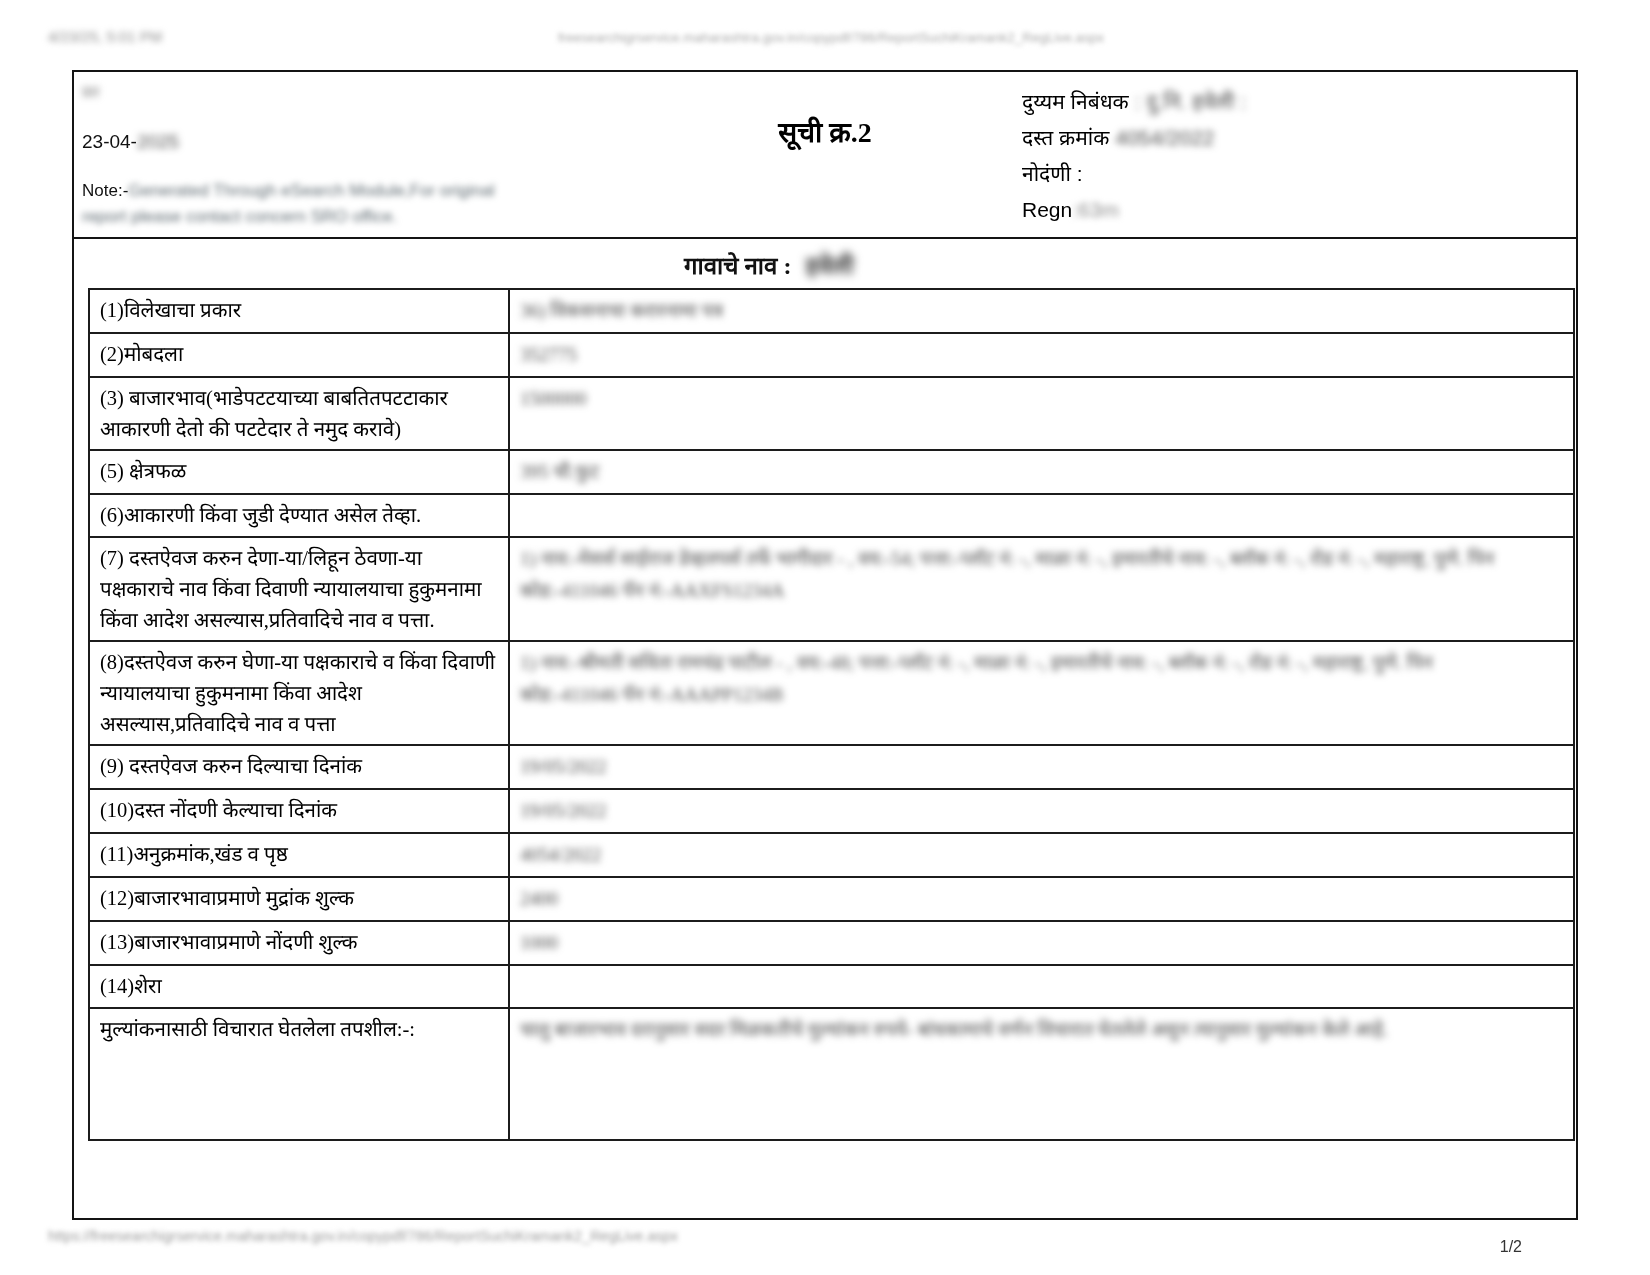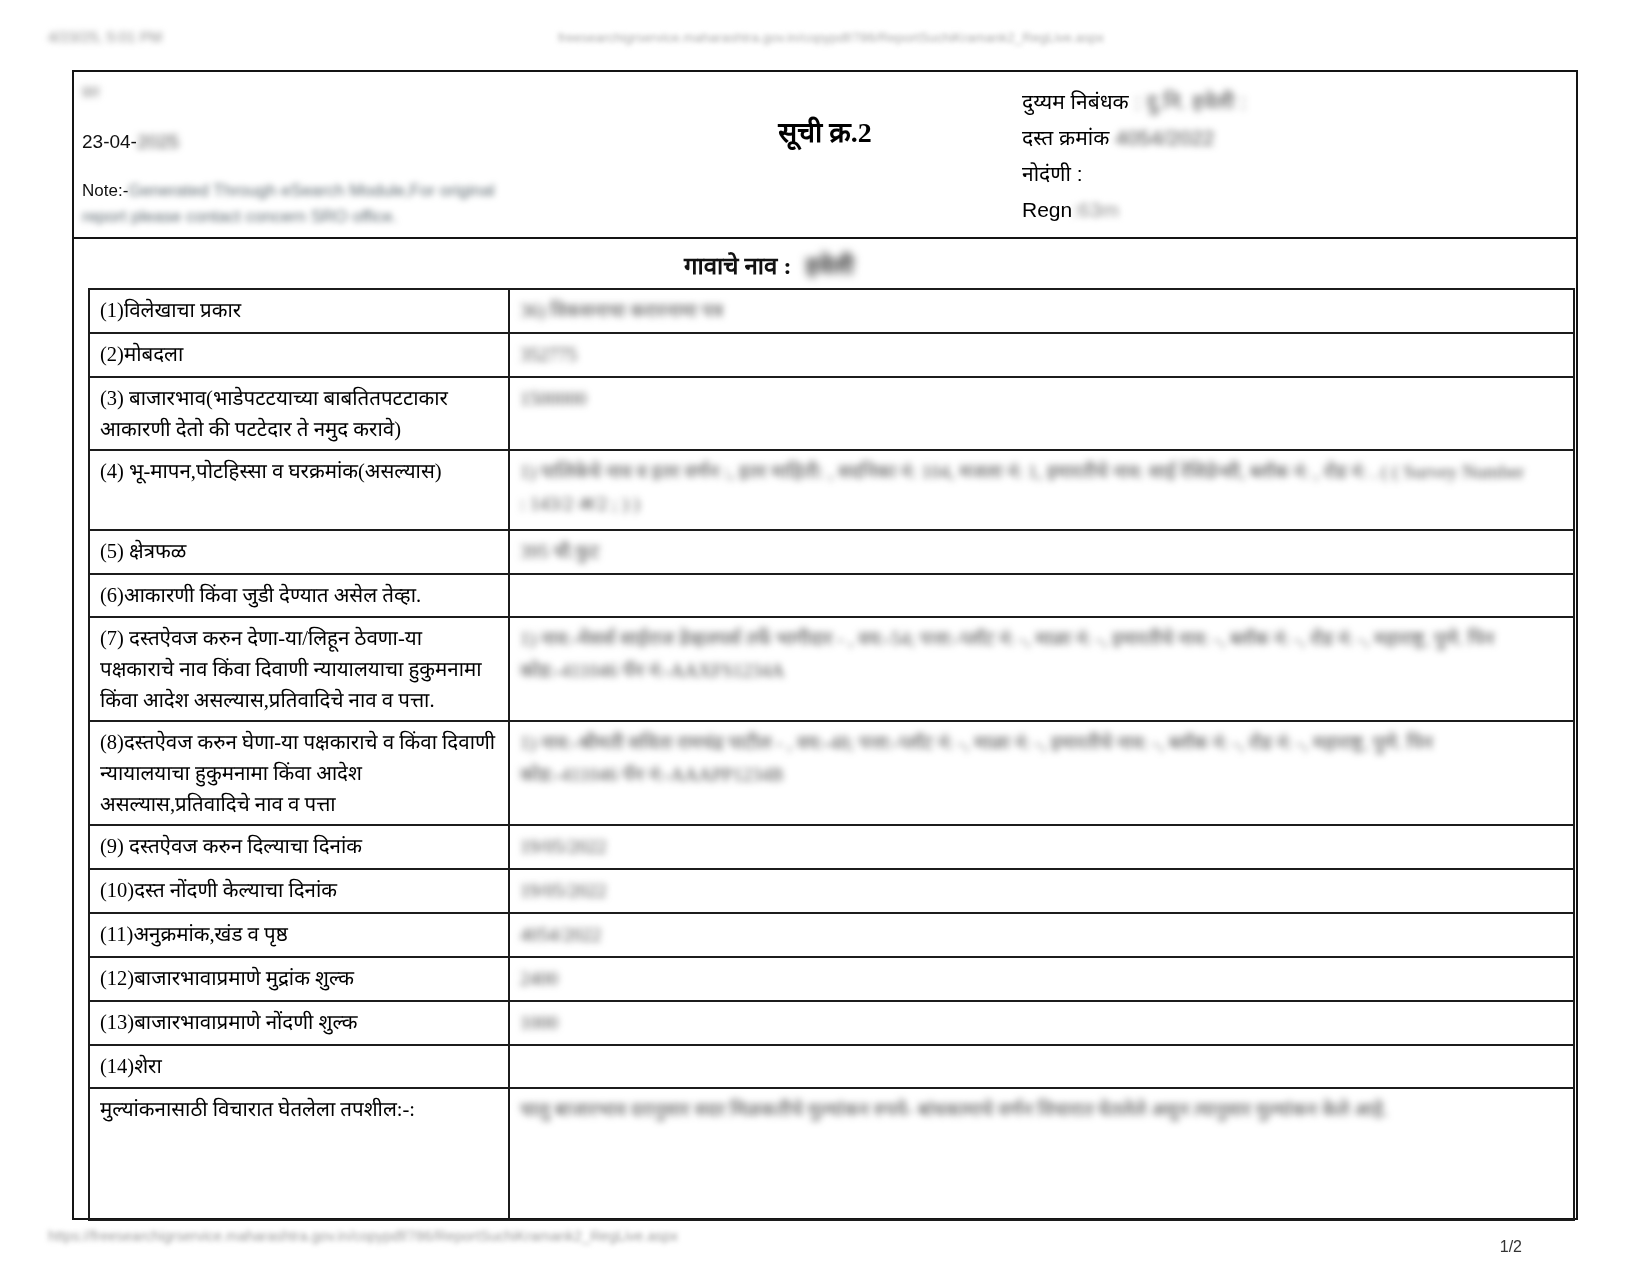--- a/index.html
+++ b/index.html
@@ -115,24 +115,20 @@
           <td class="c-value"><span class="redacted">36) विकसनाचा करारनामा पत्र</span></td>
         </tr>
         <tr class="h-s">
           <td class="c-label">(2)मोबदला</td>
           <td class="c-value"><span class="redacted">352775</span></td>
         </tr>
         <tr class="h-m">
           <td class="c-label">(3) बाजारभाव(भाडेपटटयाच्या बाबतितपटटाकार आकारणी देतो की पटटेदार ते नमुद करावे)</td>
           <td class="c-value"><span class="redacted">1500000</span></td>
         </tr>
-        <tr class="h-l">
-          <td class="c-label">(4) भू-मापन,पोटहिस्सा व घरक्रमांक(असल्यास)</td>
-          <td class="c-value"><span class="redacted">1) पालिकेचे नाव व इतर वर्णन :, इतर माहिती: , सदनिका नं: 104, मजला नं: 1, इमारतीचे नाव: साई रेसिडेन्सी, ब्लॉक नं: , रोड नं: . ( ( Survey Number : 143/2 अ/2 ; ) )</span></td>
-        </tr>
         <tr class="h-s">
           <td class="c-label">(5) क्षेत्रफळ</td>
           <td class="c-value"><span class="redacted">395 चौ.फुट</span></td>
         </tr>
         <tr class="h-s2">
           <td class="c-label">(6)आकारणी किंवा जुडी देण्यात असेल तेव्हा.</td>
           <td class="c-value"><span class="redacted"></span></td>
         </tr>
         <tr class="h-xl">
           <td class="c-label">(7) दस्तऐवज करुन देणा-या/लिहून ठेवणा-या पक्षकाराचे नाव किंवा दिवाणी न्यायालयाचा हुकुमनामा किंवा आदेश असल्यास,प्रतिवादिचे नाव व पत्ता.</td>

